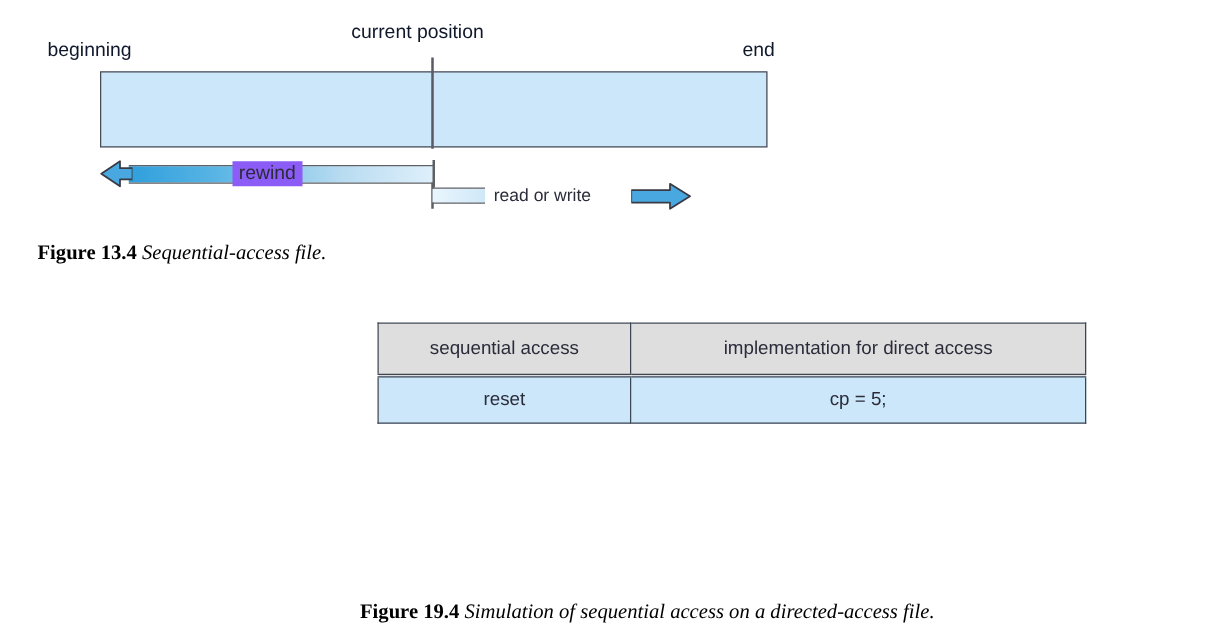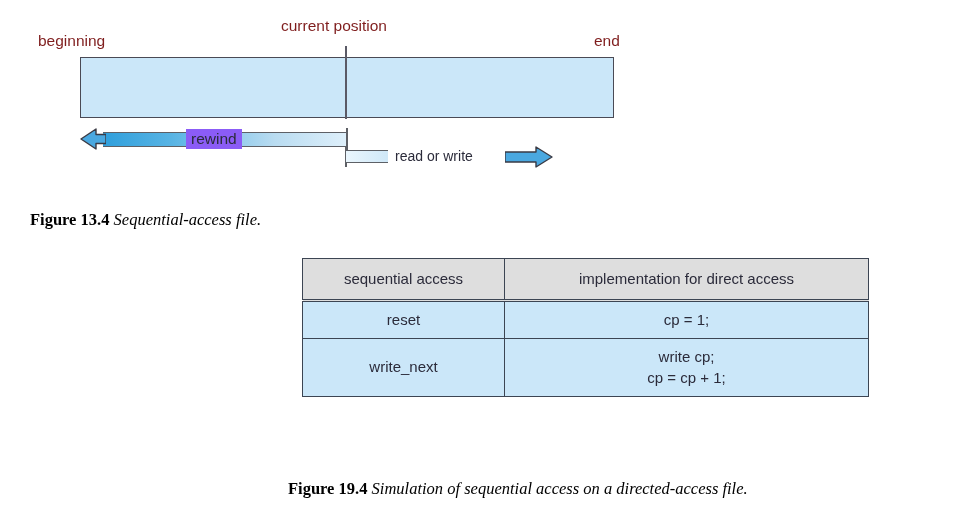--- a/index.html
+++ b/index.html
@@ -20,21 +20,21 @@
   #figure-134 {
     position: absolute;
     left: 0;
     top: 0;
     width: 966px;
     height: 185px;
   }
   .lbl {
     position: absolute;
     font-size: 15.5px;
-    color: #7f1d1d;
+    color: #0f172a;
     white-space: nowrap;
     line-height: 1;
   }
   #label-beginning { left: 38px; top: 33px; }
   #label-current-position { left: 281px; top: 18px; }
   #label-end { left: 594px; top: 33px; }
 
   #file-bar {
     position: absolute;
     left: 80px;
@@ -151,21 +151,21 @@
     white-space: nowrap;
     color: #000;
   }
   .caption .cap-num {
     font-weight: bold;
     font-style: normal;
   }
   .caption .cap-text {
     font-style: italic;
   }
-  #caption-134 { left: 30px; top: 210px; }
+  #caption-134 { left: 30px; top: 192px; }
   #caption-135 { left: 288px; top: 479px; }
 
   
   #figure-135-table {
     position: absolute;
     left: 302px;
     top: 258px;
     width: 564px;
     border-collapse: collapse;
     font-size: 15px;
@@ -239,28 +239,21 @@
   <thead>
     <tr>
       <th class="col-op">sequential access</th>
       <th class="col-impl">implementation for direct access</th>
     </tr>
   </thead>
   <tbody>
     <tr class="row-1">
       <td>reset</td>
       <td>
-        <span class="code-line">cp = 1;</span>
-      </td>
-    </tr>
-    <tr class="row-3">
-      <td>write_next</td>
-      <td>
-        <span class="code-line">write cp;</span>
-        <span class="code-line">cp = cp + 1;</span>
+        <span class="code-line">cp = 5;</span>
       </td>
     </tr>
   </tbody>
 </table>
 
 <div class="caption" id="caption-135">
   <span class="cap-num">Figure 19.4</span>
   <span class="cap-text">Simulation of sequential access on a directed-access file.</span>
 </div>
 

